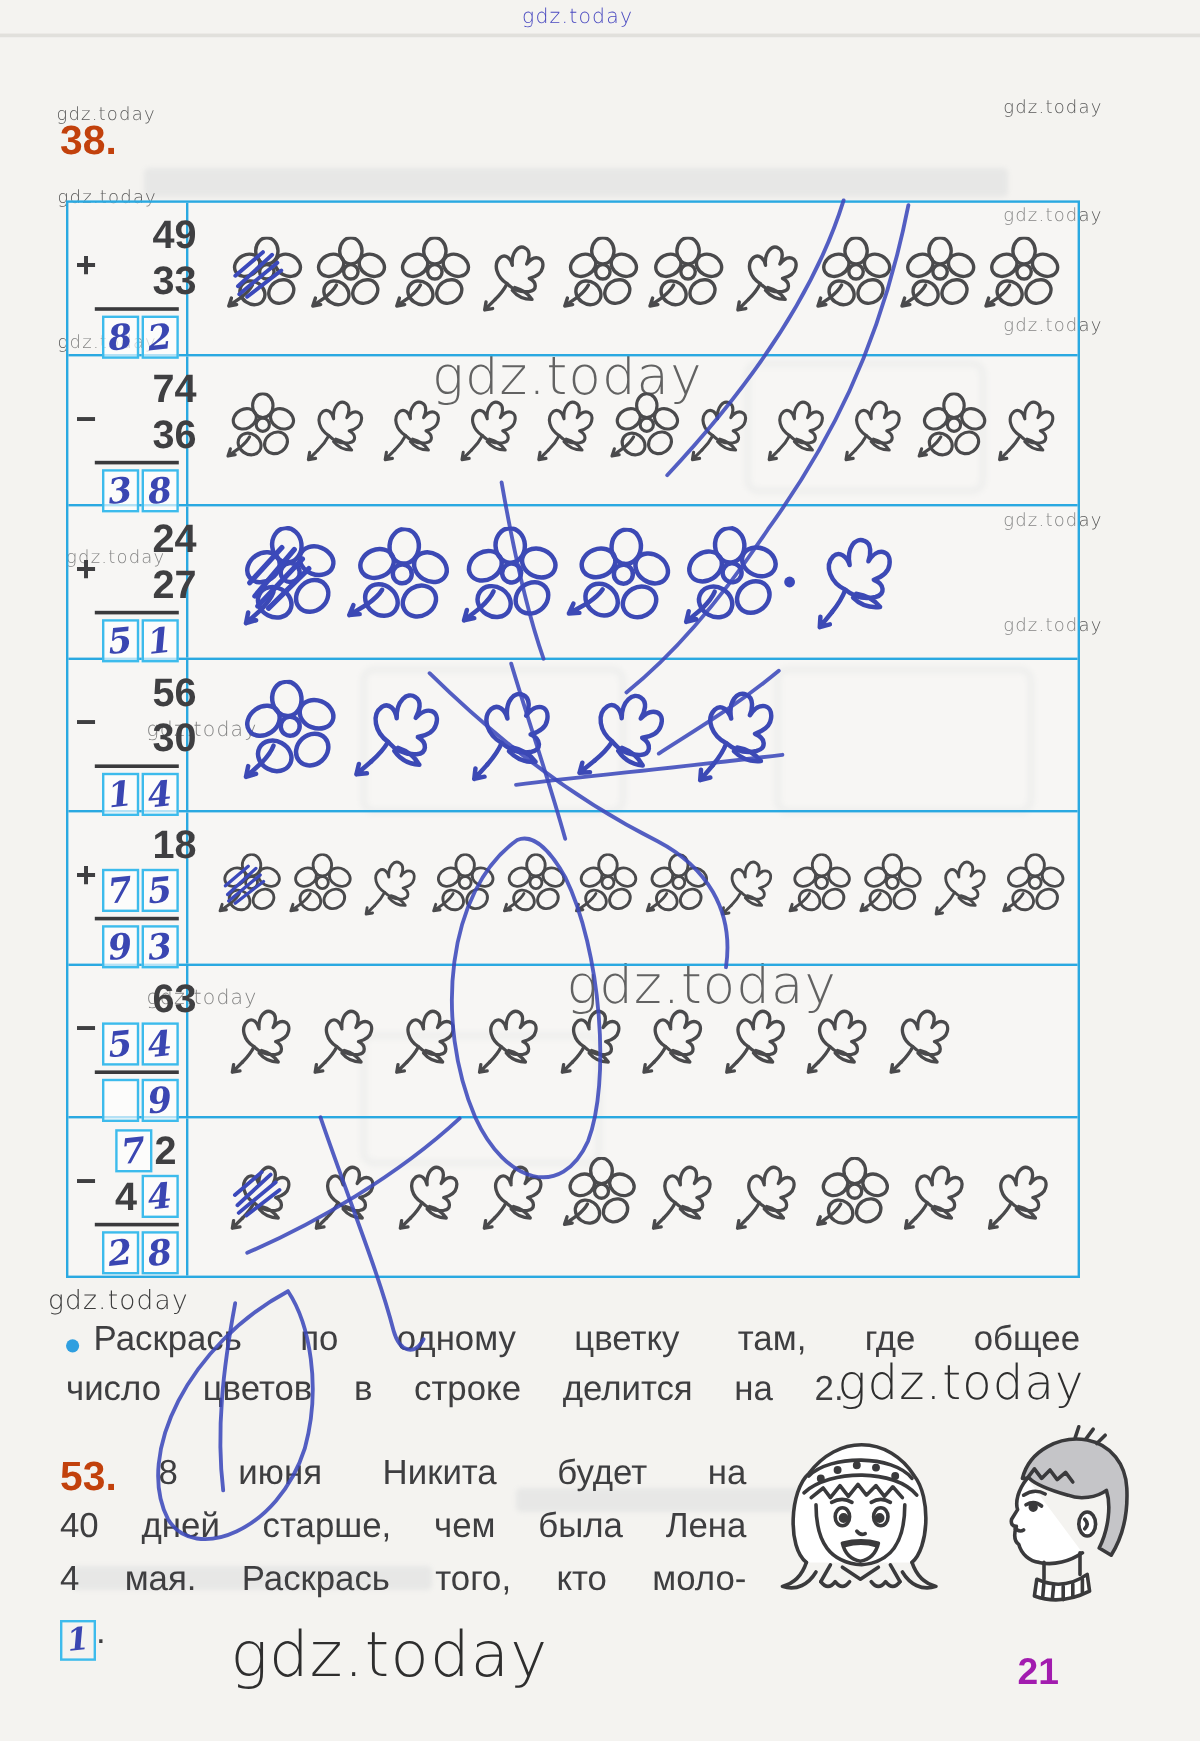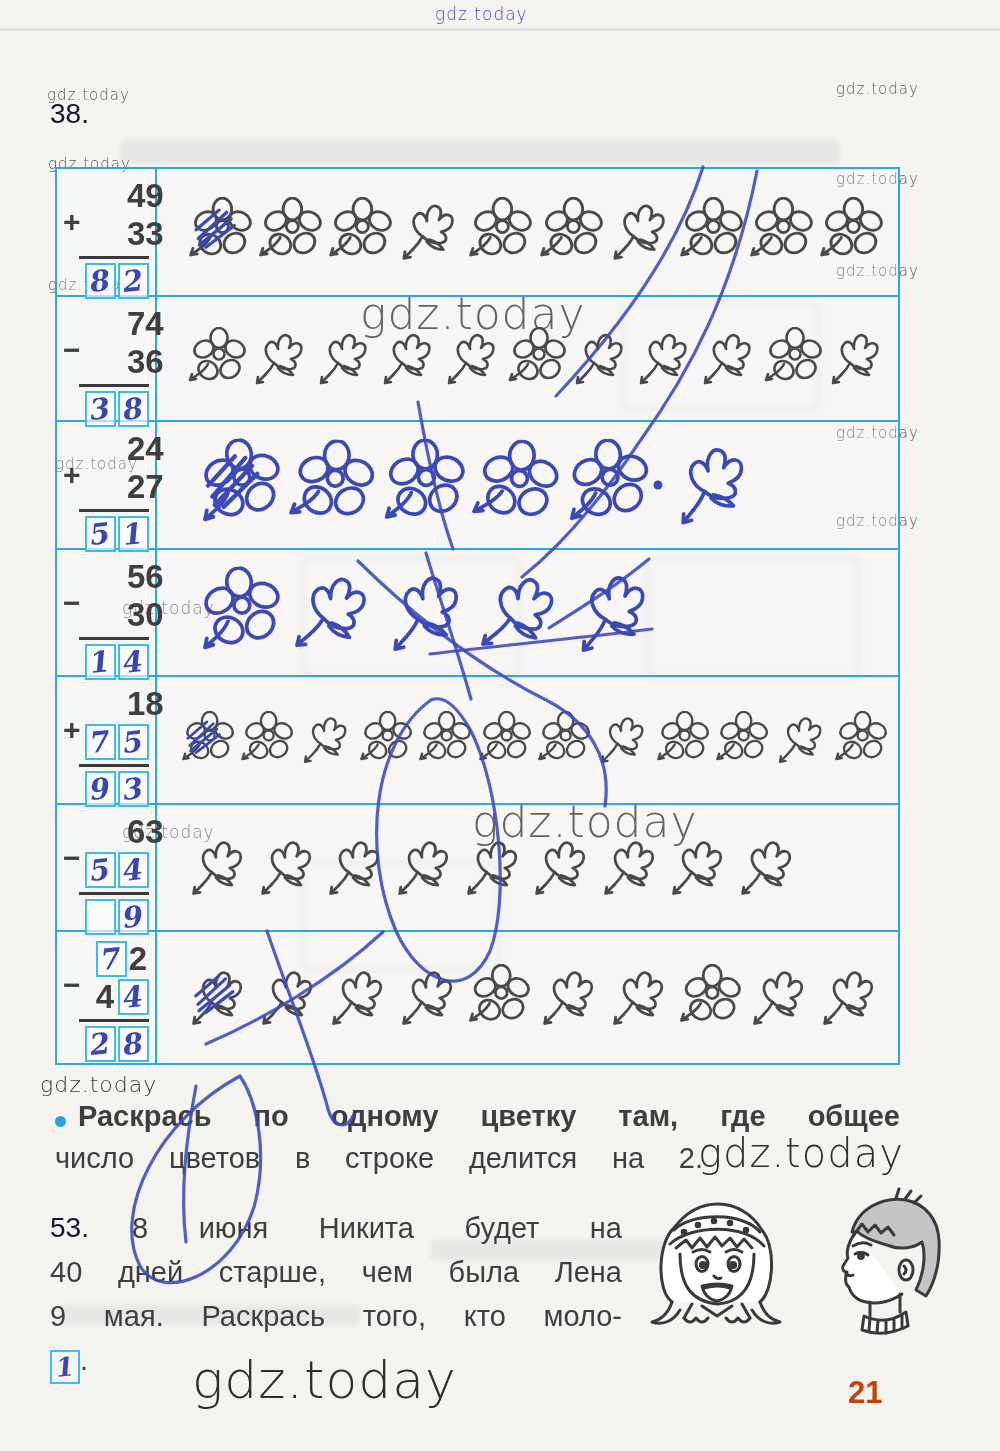--- a/index.html
+++ b/index.html
@@ -12,21 +12,21 @@
       letter-spacing:1px;white-space:nowrap;pointer-events:none;}
   .wm.small{font-size:15px;color:#5a5a5a;}
   .wm.big{font-size:44px;color:#2e2e2e;}
   .wm.blue{color:#4a4ac0;}
 
   
   .ghost{position:absolute;border:6px solid #97a0ac;border-radius:12px;opacity:.10;filter:blur(2px);}
   .ghostbar{position:absolute;background:#8d96a2;opacity:.12;filter:blur(2px);border-radius:4px;}
 
   
-  .tasknum{position:absolute;font-size:28px;font-weight:normal;color:#0f172a;}
+  .tasknum{position:absolute;font-size:34px;font-weight:bold;color:#c2410c;}
   .title38{position:absolute;left:132px;top:100px;width:762px;font-size:30px;font-weight:500;
            color:#3e3e40;text-align:justify;text-align-last:justify;}
 
   
   .tbl{position:absolute;left:55px;top:167px;width:845px;height:898px;border:2.5px solid #2aa9e1;
        box-sizing:border-box;display:flex;flex-direction:column;background:rgba(255,255,255,.25);}
   .trow{display:flex;border-bottom:2.5px solid #2aa9e1;box-sizing:border-box;}
   .trow:last-child{border-bottom:none;}
   .pcell{width:100px;border-right:2.5px solid #2aa9e1;box-sizing:border-box;position:relative;
          padding:8px 0 0 10px;flex:none;}
@@ -40,31 +40,31 @@
   .rule{width:70px;border-top:3.5px solid #3a3a3c;margin:3px 0 4px 12px;}
   .pans{display:flex;width:82px;justify-content:flex-end;}
   .fcell{flex:1;display:flex;align-items:center;justify-content:space-between;box-sizing:border-box;}
   .fl{flex:none;color:#4a4a4c;}
   .hand-row .fl{color:#3c49b5;}
   .scrib{stroke:#3b49bb;stroke-width:3;fill:none;stroke-linecap:round;}
   .dotfl{flex:none;}
 
   
   .bullet-dot{position:absolute;left:55px;top:1116px;width:11px;height:11px;border-radius:50%;background:#2f9fe0;}
-  .bl1{position:absolute;left:78px;top:1100px;width:822px;font-size:29px;font-weight:700;
+  .bl1{position:absolute;left:78px;top:1100px;width:822px;font-size:29px;font-weight:400;
        text-align:justify;text-align-last:justify;}
   .bl2{position:absolute;left:55px;top:1142px;width:648px;font-size:29px;font-weight:500;
        text-align:justify;text-align-last:justify;}
 
   
   .t39line{position:absolute;font-size:29px;font-weight:500;text-align:justify;text-align-last:justify;}
   .ansbox39{display:inline-flex;width:30px;height:34px;border:2.5px solid #3dbbec;box-sizing:border-box;
             align-items:center;justify-content:center;vertical-align:-6px;}
 
-  .pagenum{position:absolute;left:848px;top:1375px;font-size:31px;font-weight:bold;color:#c2410c;}
+  .pagenum{position:absolute;left:848px;top:1375px;font-size:31px;font-weight:bold;color:#a21caf;}
 
   .scrawl{position:absolute;left:0;top:0;pointer-events:none;}
   .scrawl path{fill:none;stroke:#3c49bb;stroke-width:3.2;stroke-linecap:round;opacity:.88;}
 
   .kids{position:absolute;left:632px;top:1182px;}
   .kid{position:absolute;}
 </style>
 </head>
 <body>
 
@@ -492,21 +492,21 @@
       </div>
     </div>
 
   <div class="bullet-dot"></div>
   <div class="bl1">Раскрась по одному цветку там, где общее</div>
   <div class="bl2">число цветов в строке делится на 2.</div>
 
   <span class="tasknum" style="left:50px;top:1212px;">53.</span>
   <div class="t39line" style="left:132px;top:1212px;width:490px;">8 июня Никита будет на</div>
   <div class="t39line" style="left:50px;top:1256px;width:572px;">40 дней старше, чем была Лена</div>
-  <div class="t39line" style="left:50px;top:1300px;width:572px;">9 мая. Раскрась того, кто моло-</div>
+  <div class="t39line" style="left:50px;top:1300px;width:572px;">4 мая. Раскрась того, кто моло-</div>
   <div class="t39line" style="left:50px;top:1344px;width:572px;">
     <span class="ansbox39">
         <span class="hd" style="font-size:26px;">1</span>
       </span><span>.</span>
   </div>
 
   <div class="kids">
     <svg class="kid" style="left:8px;top:8px;" width="160" height="150" viewBox="0 0 160 150">
       <g fill="none" stroke="#3a3a3c" stroke-width="3" stroke-linecap="round" stroke-linejoin="round">
         <path d="M32,112 C16,100 18,52 34,38 C46,22 62,14 78,14 C96,14 112,24 122,40 C136,58 134,100 120,112" fill="#fff"></path>

